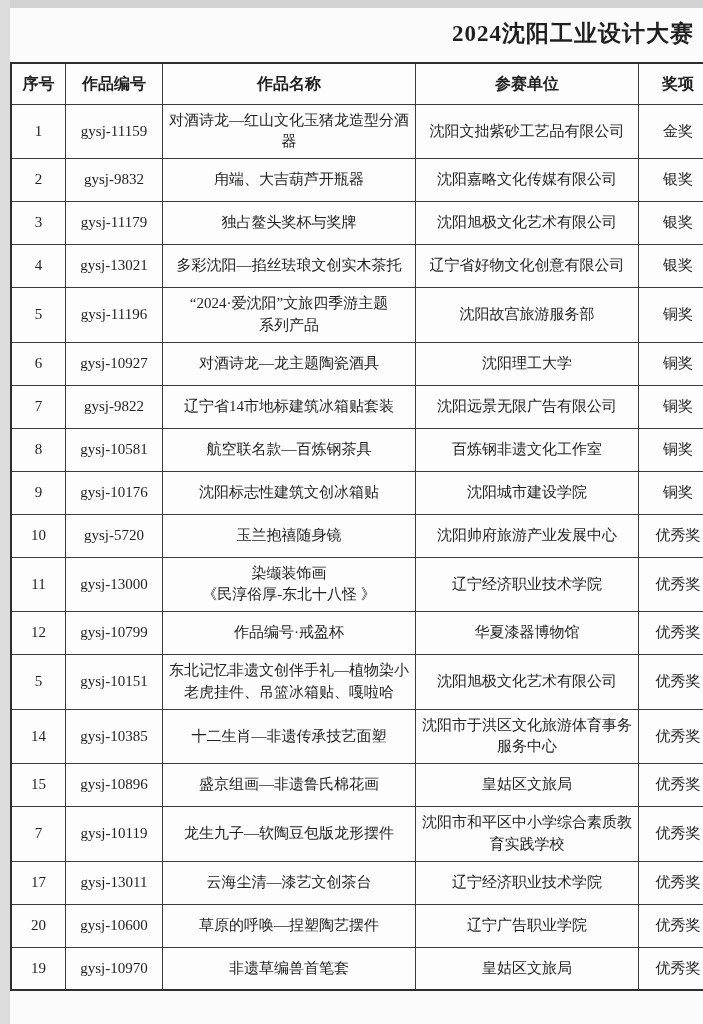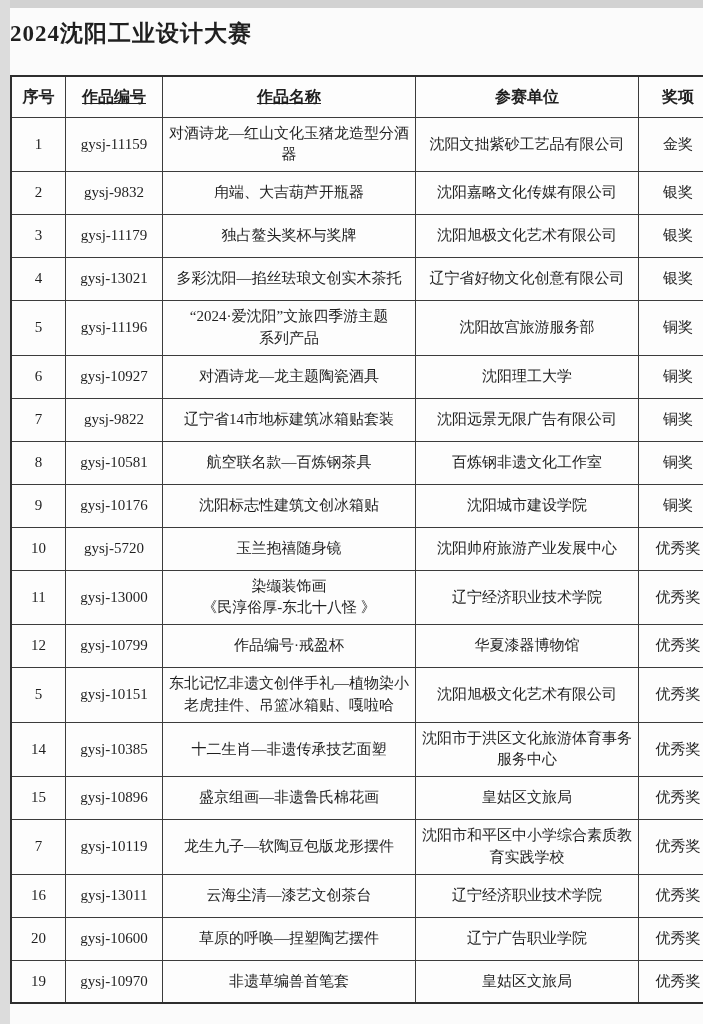--- a/index.html
+++ b/index.html
@@ -28,22 +28,22 @@
     width: 10px; height: 1024px;
     background: #dcdcdc;
   }
   .doc {
     position: absolute;
     left: 10px;
     top: 8px;
     width: 684px;
   }
   .title-block {
-    text-align: left;
-    padding: 10px 0 25px 0;
+    text-align: right;
+    padding: 10px 0 12px 0;
   }
   .title-line {
     font-weight: bold;
     font-size: 23px;
     line-height: 1.38;
     letter-spacing: 1px;
   }
   table.results {
     border-collapse: collapse;
     width: 683px;
@@ -65,22 +65,22 @@
     font-size: 16px;
     height: 30px;
   }
   table.results { border: 2px solid #2e2e2e; }
   td.cell-no    { width: 47px;  }
   td.cell-code  { width: 90px;  font-size: 15px; }
   td.cell-name  { width: 246px; white-space: pre-line; }
   td.cell-unit  { width: 216px; }
   td.cell-award { width: 72px;  }
   th.h-no    { width: 47px; margin-top: 32px;  }
-  th.h-code  { width: 90px; text-decoration: underline;  }
-  th.h-name  { width: 246px; text-decoration: underline; }
+  th.h-code  { width: 90px;  }
+  th.h-name  { width: 246px; }
   th.h-unit  { width: 216px; }
   th.h-award { width: 72px;  }
   tr.data-row { height: 43px; }
 </style>
 </head>
 <body>
 
 <div class="canvas">
   <div class="scan-edge-top"></div>
   <div class="scan-edge-left"></div>
@@ -209,21 +209,21 @@
     <td class="cell-award">优秀奖</td>
   </tr>
           <tr class="data-row">
     <td class="cell-no">7</td>
     <td class="cell-code">gysj-10119</td>
     <td class="cell-name">龙生九子—软陶豆包版龙形摆件</td>
     <td class="cell-unit">沈阳市和平区中小学综合素质教育实践学校</td>
     <td class="cell-award">优秀奖</td>
   </tr>
           <tr class="data-row">
-    <td class="cell-no">16</td>
+    <td class="cell-no">17</td>
     <td class="cell-code">gysj-13011</td>
     <td class="cell-name">云海尘清—漆艺文创茶台</td>
     <td class="cell-unit">辽宁经济职业技术学院</td>
     <td class="cell-award">优秀奖</td>
   </tr>
           <tr class="data-row">
     <td class="cell-no">20</td>
     <td class="cell-code">gysj-10600</td>
     <td class="cell-name">草原的呼唤—捏塑陶艺摆件</td>
     <td class="cell-unit">辽宁广告职业学院</td>

